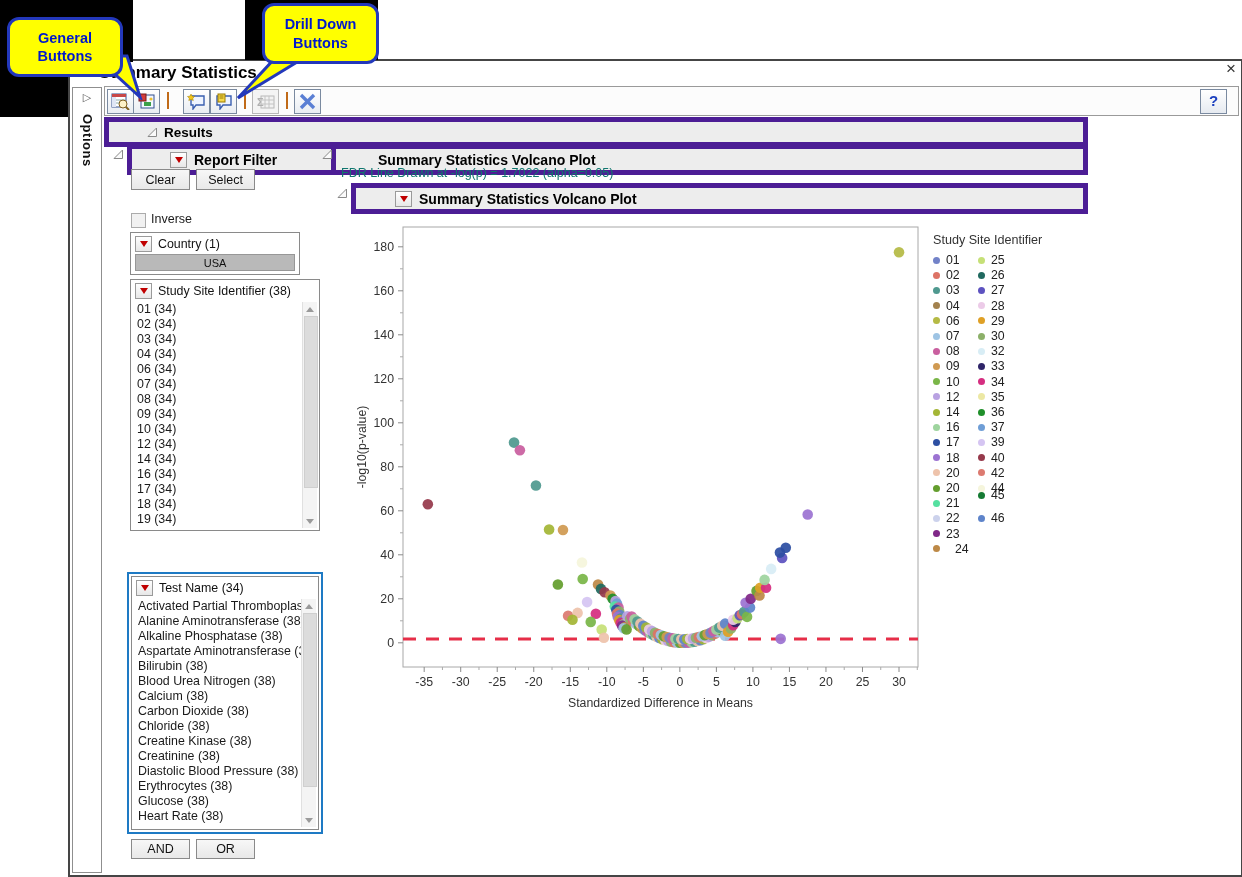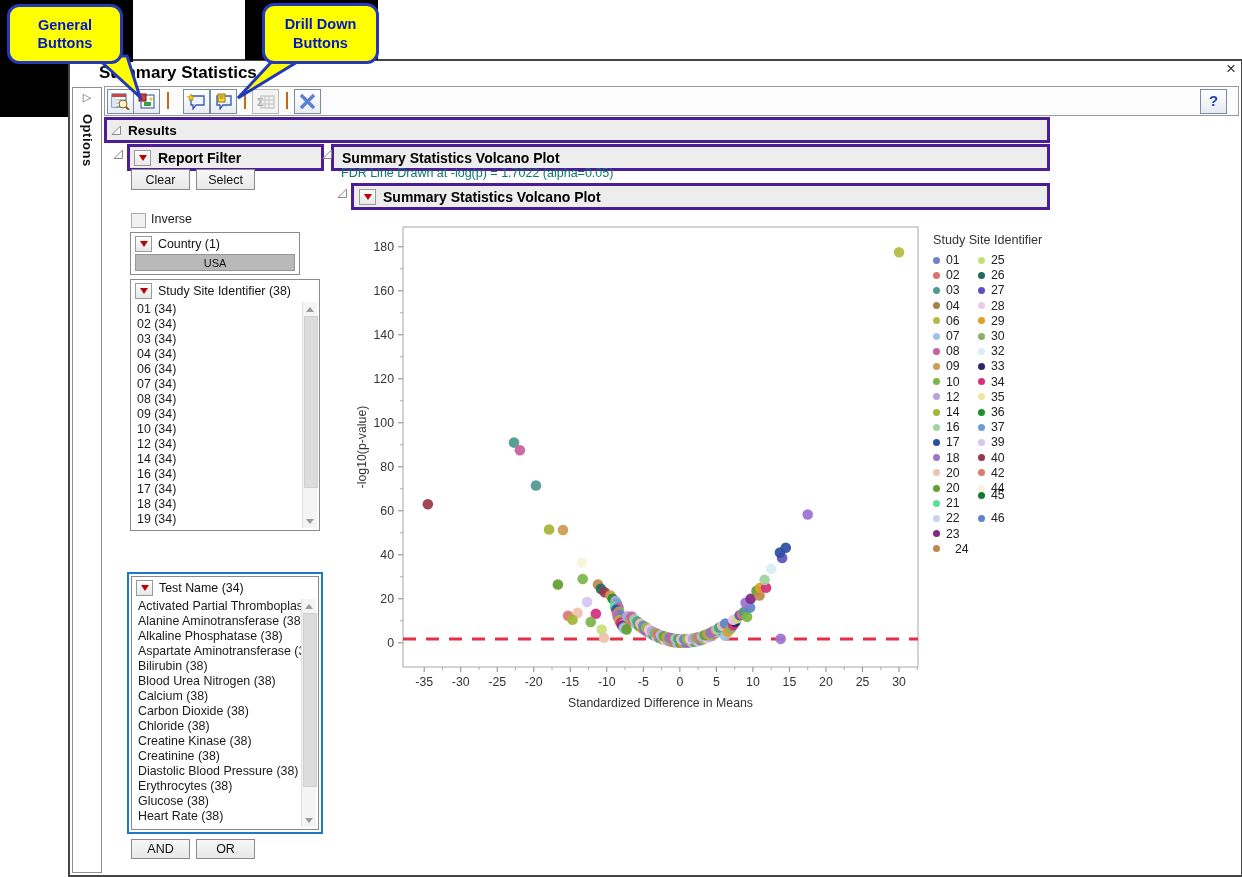--- a/index.html
+++ b/index.html
@@ -18,21 +18,21 @@
   #sidebar{left:72px;top:87px;width:28px;height:784px;border:1px solid #8f8f8f;background:#fff;z-index:2;}
   #sidebar .expander{width:100%;text-align:center;font-size:11px;color:#555;padding-top:3px;}
   #sidebar .vlabel{writing-mode:vertical-rl;font-weight:bold;font-size:13px;margin:10px auto 0 auto;display:block;letter-spacing:.5px;color:#111;}
   
   #toolbar{left:104px;top:86px;width:1133px;height:28px;border:1px solid #9a9a9a;background:#fcfcfc;z-index:2;}
   .tbtn{position:absolute;top:2px;width:25px;height:23px;border:1px solid #7a8aa0;background:linear-gradient(#ffffff,#e9edf2);display:flex;align-items:center;justify-content:center;}
   .tbtn.disabled{border-color:#b8b8b8;background:#f4f4f4;}
   .tsep{position:absolute;top:5px;width:2px;height:17px;background:#c06a18;}
   #helpbtn{position:absolute;top:2px;right:11px;width:25px;height:23px;border:1px solid #7a8aa0;background:linear-gradient(#ffffff,#e6eaf0);color:#1b3fbf;font-weight:bold;font-size:15px;text-align:center;line-height:22px;}
   
-  .hbar{background:#ededed;border:3px solid #4c1d95;display:flex;align-items:center;z-index:2;}
+  .hbar{background:#ededed;border:5px solid #4c1d95;display:flex;align-items:center;z-index:2;padding-left:34px;}
   .hbar .t{font-weight:bold;font-size:13.5px;color:#000;white-space:nowrap;}
   .disc{z-index:3;}
   
   .redtri{width:15px;height:14px;border:1px solid #9a9a9a;background:linear-gradient(#ffffff,#e7e7e7);display:flex;align-items:center;justify-content:center;}
   .redtri:after{content:"";width:0;height:0;border-left:4px solid transparent;border-right:4px solid transparent;border-top:6px solid #c00000;}
   
   .btn{border:1px solid #8a8a8a;background:linear-gradient(#f7f7f7,#e8e8e8);font-size:12.5px;text-align:center;color:#111;display:flex;align-items:center;justify-content:center;z-index:2;}
   .graybtn{background:#b9b9b9;border:1px solid #979797;font-size:11px;display:flex;align-items:center;justify-content:center;color:#111;position:absolute;}
   
   .group{border:1px solid #8a8a8a;background:#fff;z-index:2;}
@@ -70,21 +70,21 @@
   <div class="abs blackpatch" style="left:0;top:0;width:68px;height:117px;z-index:5"></div>
   <div class="abs blackpatch" style="left:245px;top:0;width:133px;height:60px;z-index:5"></div>
 
   <svg class="abs tail" style="left:60px;top:54px" width="90" height="46">
     <polygon points="35,2 67,2 80,43" fill="#ffff00" stroke="#2338bb" stroke-width="3"></polygon>
   </svg>
   <svg class="abs tail" style="left:225px;top:54px" width="95" height="47">
     <polygon points="52,2 82,2 13,44" fill="#ffff00" stroke="#2338bb" stroke-width="3"></polygon>
   </svg>
 
-  <div class="abs bubble" style="left:7px;top:4px;width:110px;height:54px">
+  <div class="abs bubble" style="left:7px;top:17px;width:110px;height:54px">
     <span>General</span>
     <span>Buttons</span>
   </div>
   <div class="abs bubble" style="left:262px;top:3px;width:111px;height:55px">
     <span>Drill Down</span>
     <span>Buttons</span>
   </div>
 
   <div id="sidebar" class="abs">
     <div class="expander">▷</div>

